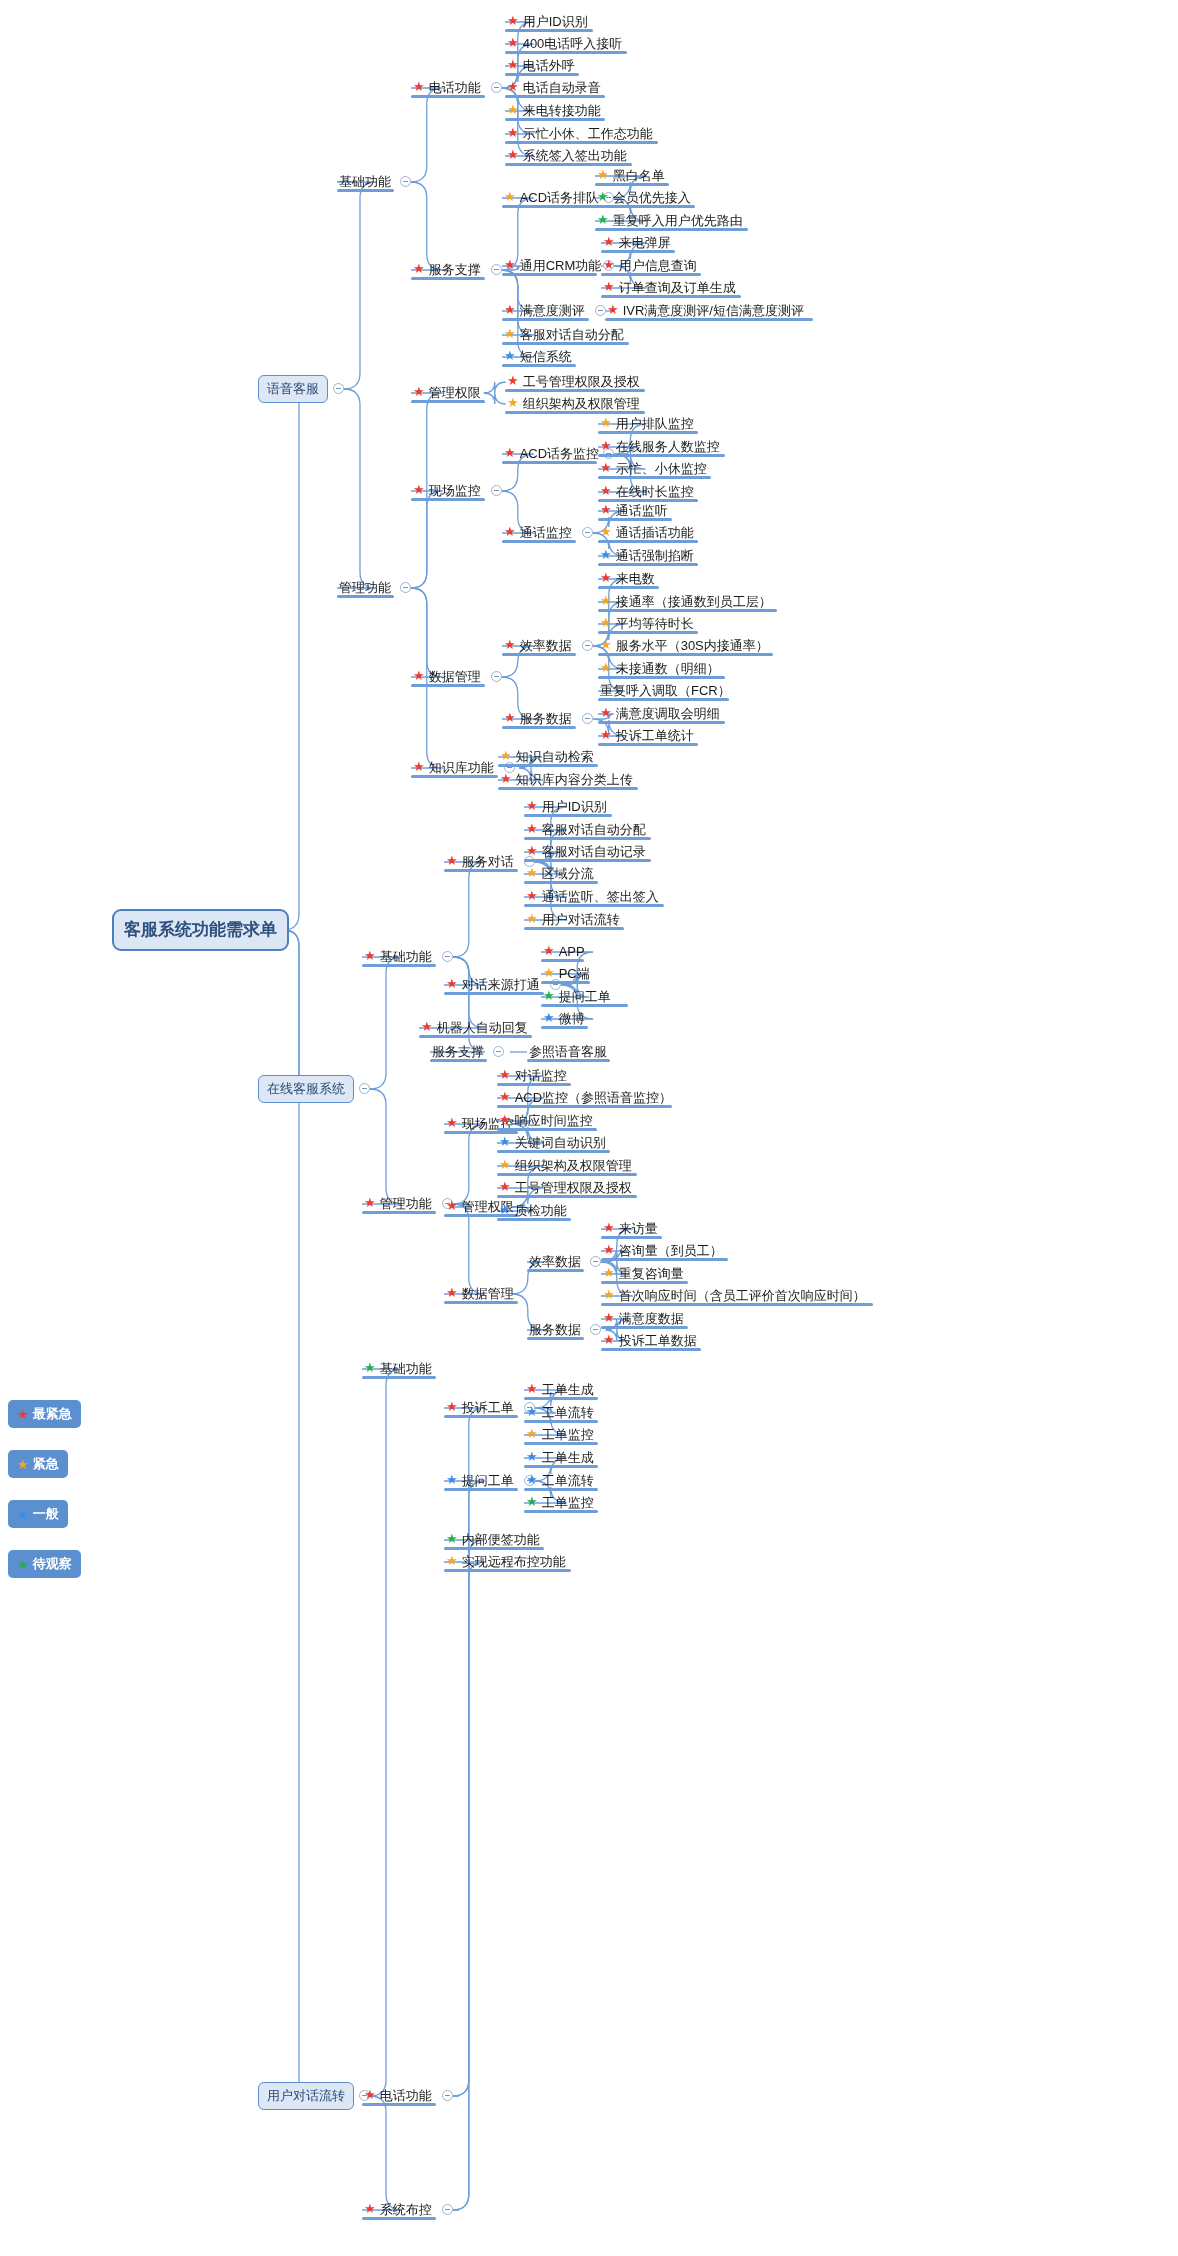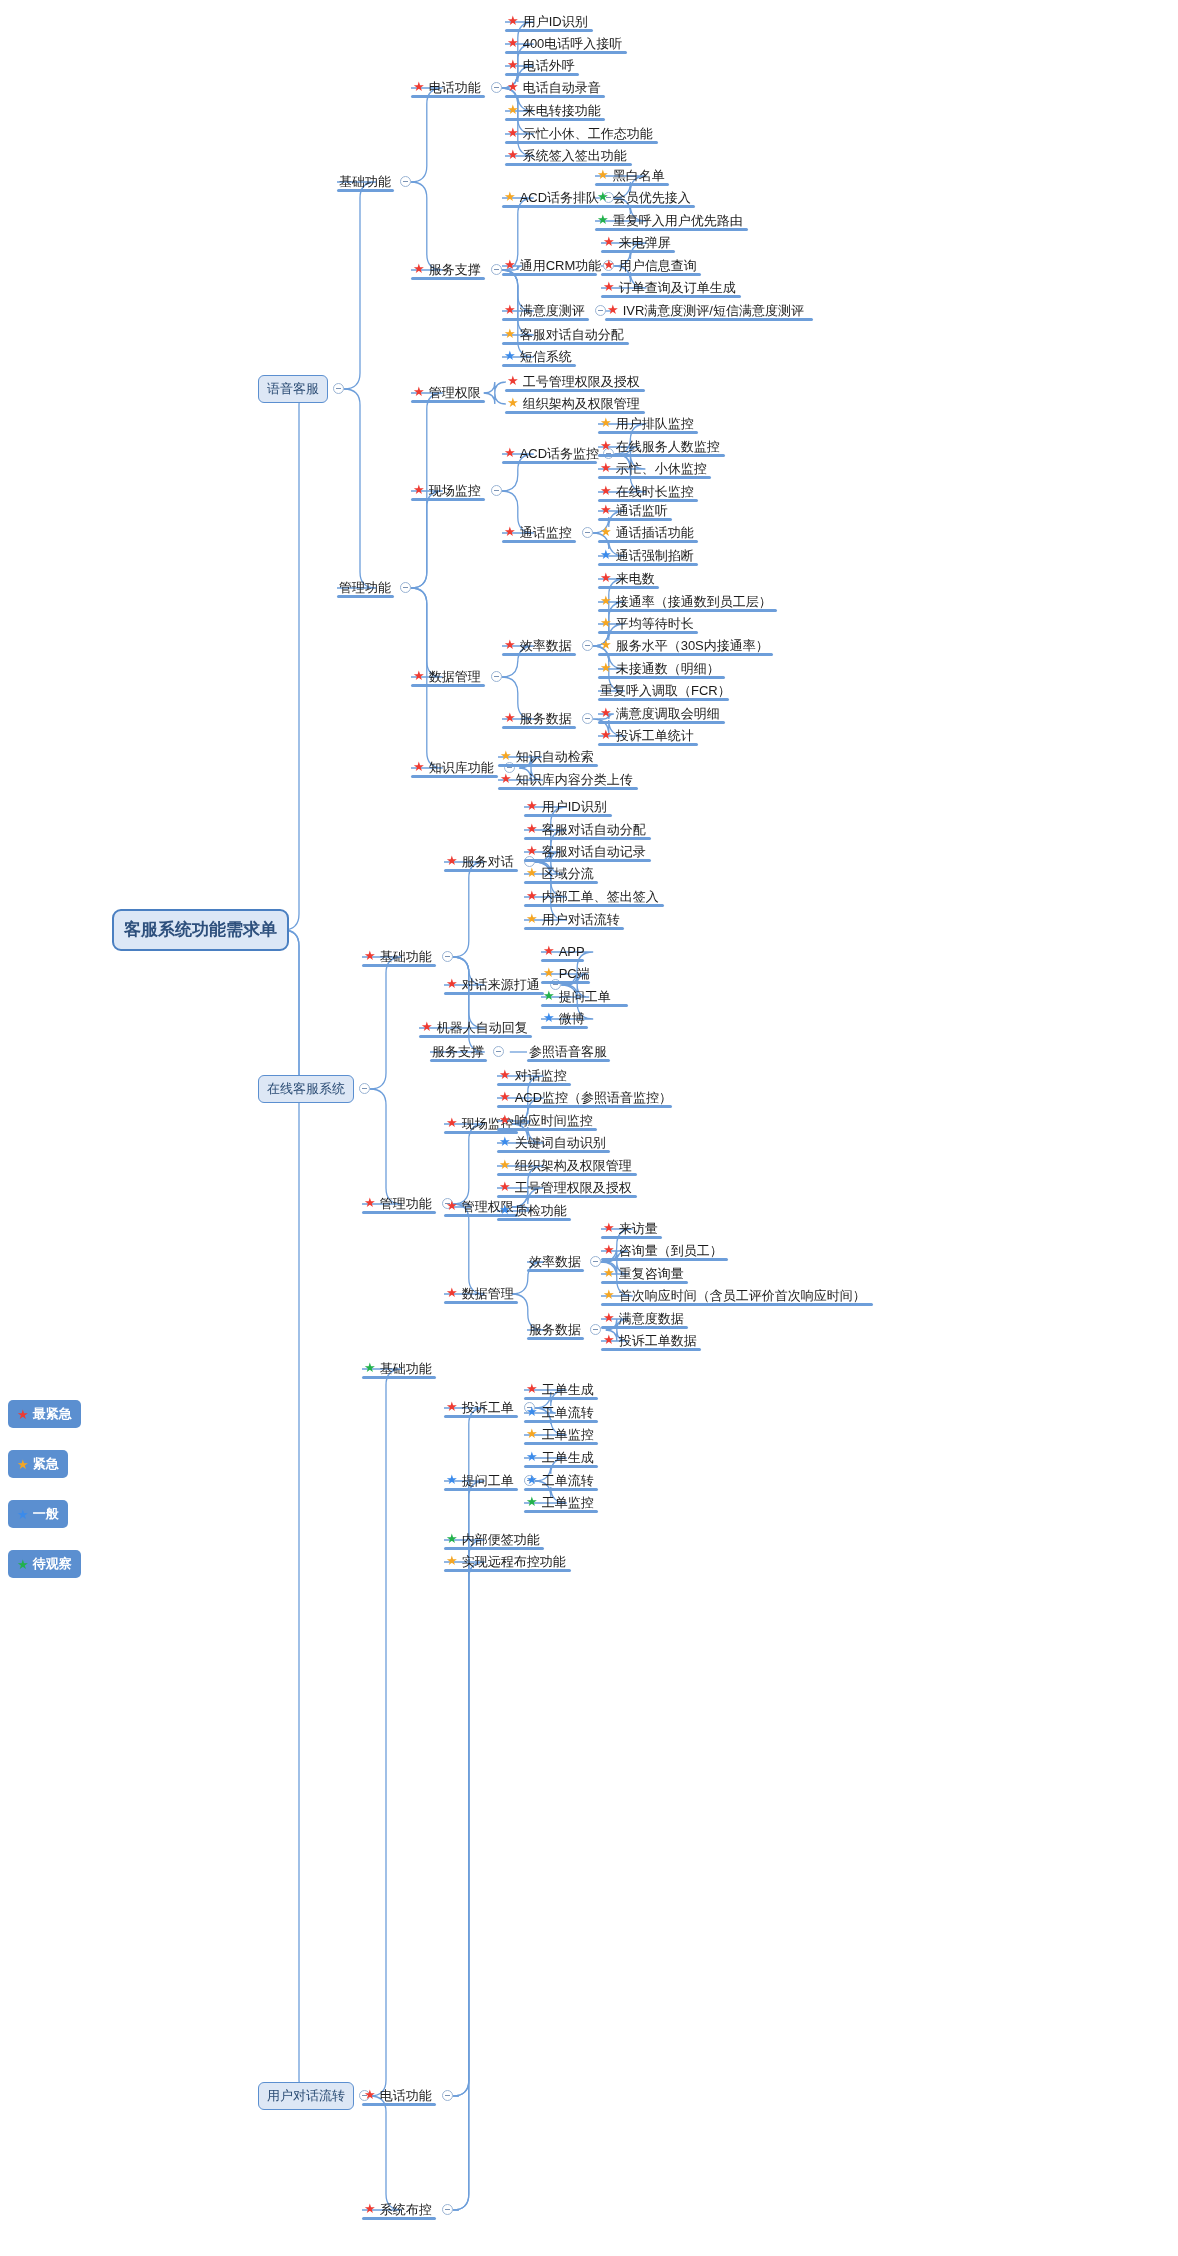--- a/index.html
+++ b/index.html
@@ -529,21 +529,21 @@
         <span class="lbl">客服对话自动记录</span>
       </div>
       <div class="ul" style="left: 524px; top: 859px; width: 126.6px;"></div>
       <div class="node" style="left: 524px; top: 866px;">
         <span class="star orange">★</span>
         <span class="lbl">区域分流</span>
       </div>
       <div class="ul" style="left: 524px; top: 881px; width: 73.8px;"></div>
       <div class="node" style="left: 524px; top: 889px;">
         <span class="star red">★</span>
-        <span class="lbl">内部工单、签出签入</span>
+        <span class="lbl">通话监听、签出签入</span>
       </div>
       <div class="ul" style="left: 524px; top: 904px; width: 139.8px;"></div>
       <div class="node" style="left: 524px; top: 912px;">
         <span class="star orange">★</span>
         <span class="lbl">用户对话流转</span>
       </div>
       <div class="ul" style="left: 524px; top: 927px; width: 100.2px;"></div>
       <div class="node" style="left: 444px; top: 977px;">
         <span class="star red">★</span>
         <span class="lbl">对话来源打通</span>

